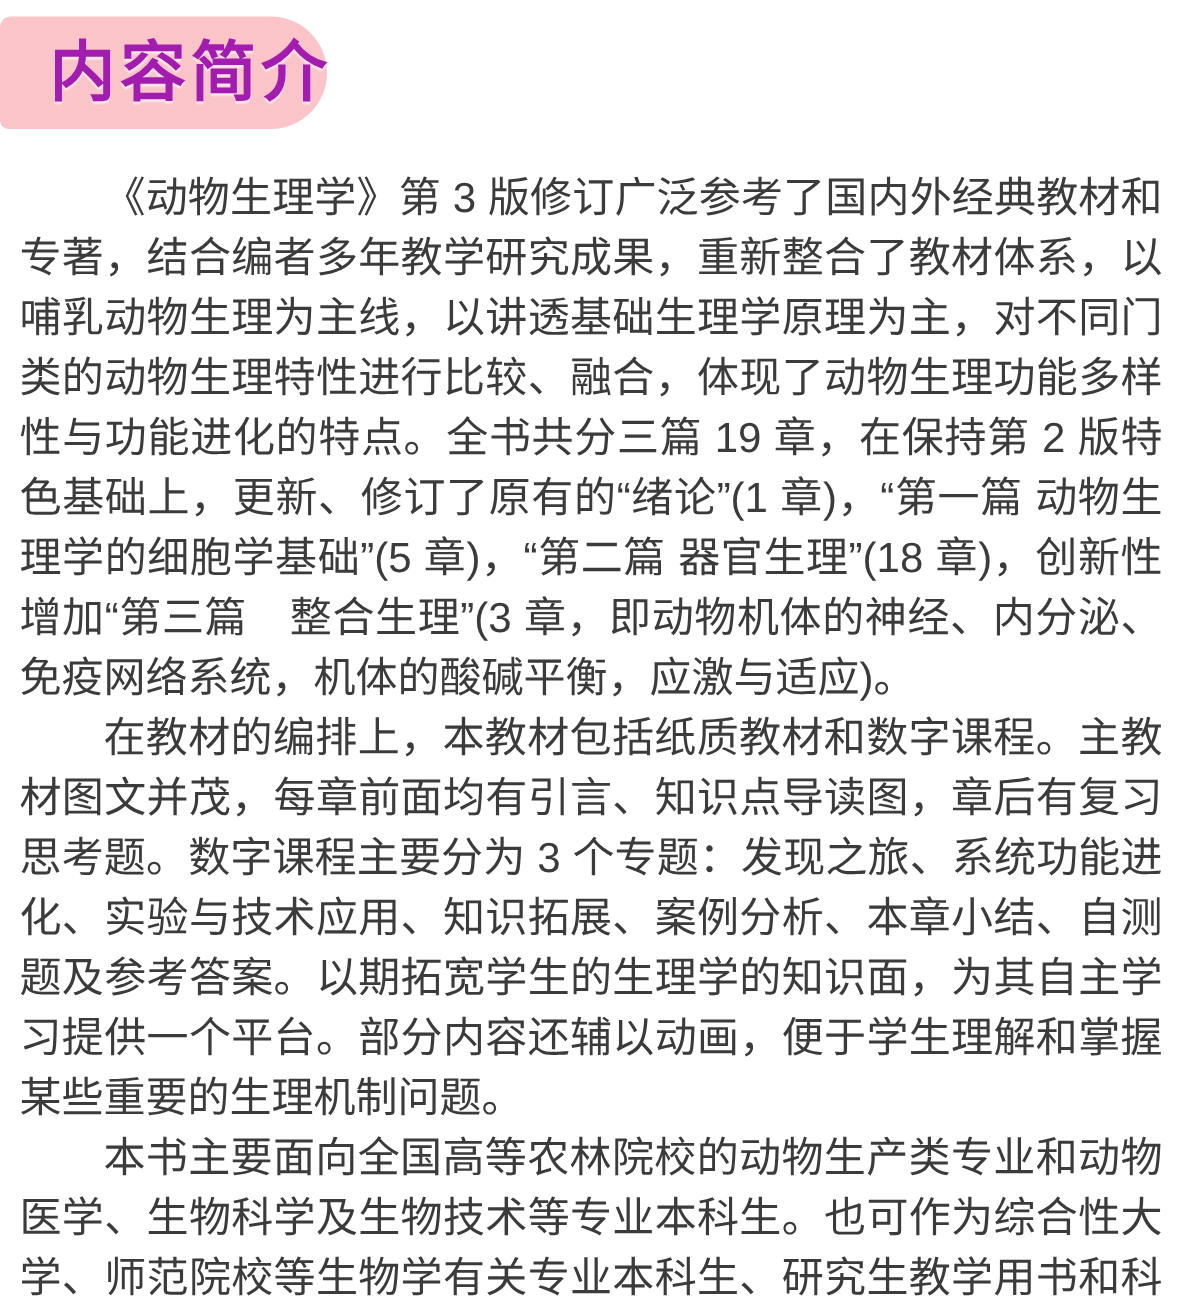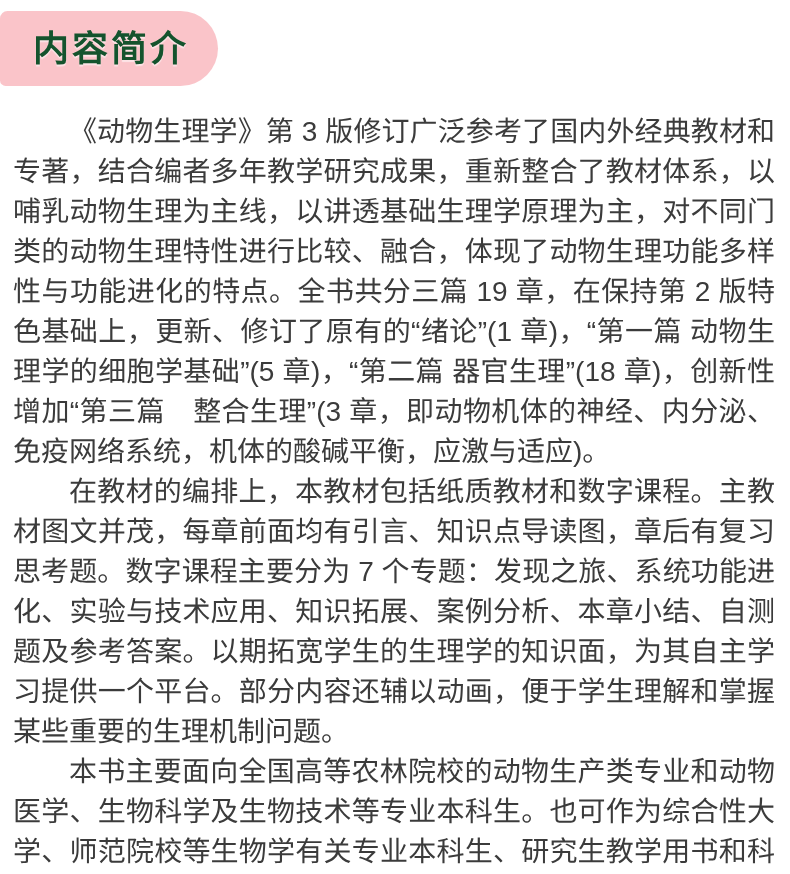--- a/index.html
+++ b/index.html
@@ -26,24 +26,24 @@
     width: 218px;
     height: 75px;
     background: #fac4c9;
     border-radius: 8px 40px 40px 6px;
     display: flex;
     align-items: center;
     padding-left: 33px;
   }
 
   .section-badge .badge-title {
-    font-size: 36px;
+    font-size: 44px;
     font-weight: bold;
     letter-spacing: 3px;
-    color: #14532d;
+    color: #a21caf;
     text-shadow: 0 2px 1px rgba(255, 255, 255, 0.55);
     line-height: 1;
     white-space: nowrap;
   }
 
   
   .intro-content {
     position: absolute;
     left: 13px;
     right: 15px;
@@ -65,17 +65,17 @@
 <body>
 
 <div class="page">
 
   <div class="section-badge">
     <span class="badge-title">内容简介</span>
   </div>
 
   <div class="intro-content">
     <p>《动物生理学》第 3 版修订广泛参考了国内外经典教材和专著，结合编者多年教学研究成果，重新整合了教材体系，以哺乳动物生理为主线，以讲透基础生理学原理为主，对不同门类的动物生理特性进行比较、融合，体现了动物生理功能多样性与功能进化的特点。全书共分三篇 19 章，在保持第 2 版特色基础上，更新、修订了原有的“绪论”(1 章)，“第一篇 动物生理学的细胞学基础”(5 章)，“第二篇 器官生理”(18 章)，创新性增加“第三篇　整合生理”(3 章，即动物机体的神经、内分泌、免疫网络系统，机体的酸碱平衡，应激与适应)。</p>
-    <p>在教材的编排上，本教材包括纸质教材和数字课程。主教材图文并茂，每章前面均有引言、知识点导读图，章后有复习思考题。数字课程主要分为 7 个专题：发现之旅、系统功能进化、实验与技术应用、知识拓展、案例分析、本章小结、自测题及参考答案。以期拓宽学生的生理学的知识面，为其自主学习提供一个平台。部分内容还辅以动画，便于学生理解和掌握某些重要的生理机制问题。</p>
+    <p>在教材的编排上，本教材包括纸质教材和数字课程。主教材图文并茂，每章前面均有引言、知识点导读图，章后有复习思考题。数字课程主要分为 3 个专题：发现之旅、系统功能进化、实验与技术应用、知识拓展、案例分析、本章小结、自测题及参考答案。以期拓宽学生的生理学的知识面，为其自主学习提供一个平台。部分内容还辅以动画，便于学生理解和掌握某些重要的生理机制问题。</p>
     <p>本书主要面向全国高等农林院校的动物生产类专业和动物医学、生物科学及生物技术等专业本科生。也可作为综合性大学、师范院校等生物学有关专业本科生、研究生教学用书和科技工作者进行科学研究的参考书。</p>
   </div>
 
 </div>
 
 </body></html>

